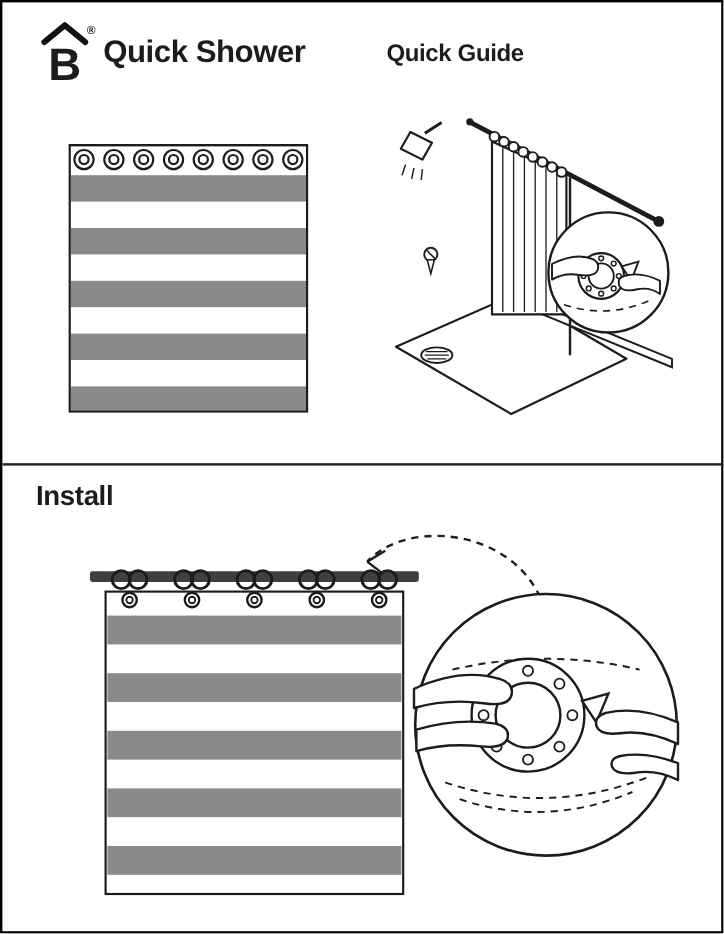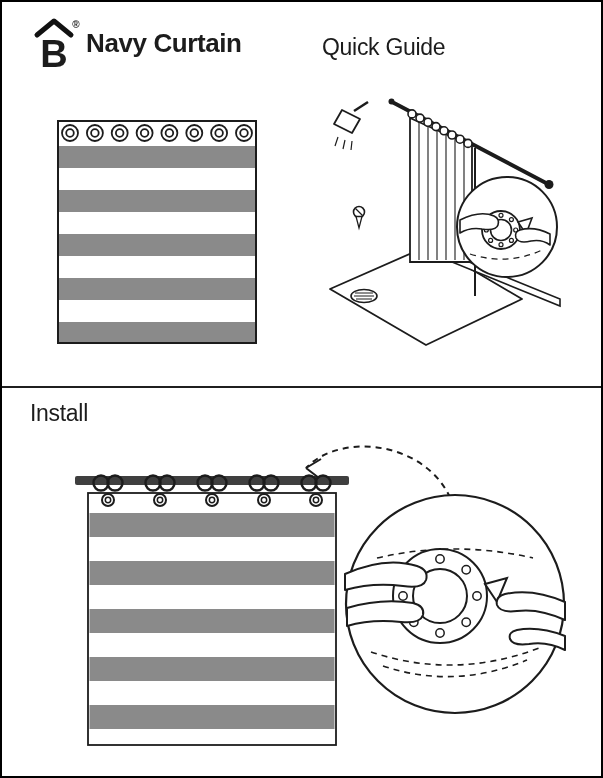--- a/index.html
+++ b/index.html
@@ -11,23 +11,23 @@
   }
   *{margin:0;padding:0;box-sizing:border-box}
   html,body{background:#fff}
   body{font-family:"Liberation Sans",sans-serif;color:var(--line-black)}
   .page{position:relative;width:603px;height:778px;background:var(--background);
         border:2px solid var(--border-black);overflow:hidden}
   .abs{position:absolute}
   .logo{left:26px;top:12px;width:54px;height:58px}
   .title{left:84px;top:27px;font-size:26px;font-weight:bold;line-height:1.12;letter-spacing:-0.4px}
   .title span{display:block}
-  .quick-guide{left:320px;top:32px;font-size:23px;font-weight:normal;letter-spacing:-0.3px}
+  .quick-guide{left:320px;top:32px;font-size:20px;font-weight:bold;letter-spacing:-0.3px}
   .divider{left:0;top:384px;width:599px;height:0;border-top:2px solid #1f1f1f}
-  .install-heading{left:28px;top:398px;font-size:23px;font-weight:normal;letter-spacing:-0.3px}
+  .install-heading{left:28px;top:398px;font-size:23px;font-weight:bold;letter-spacing:-0.3px}
   .curtain-swatch{left:55px;top:118px}
   .shower-svg{left:300px;top:82px}
   .install-svg{left:70px;top:465px}
   .closeup-svg{left:335px;top:482px}
   .arrow-svg{left:276px;top:426px}
   svg .ln{fill:none;stroke:var(--line-black)}
   svg .lnf{fill:#ffffff;stroke:var(--line-black)}
   svg .stripe{fill:var(--stripe-gray)}
   svg .rodf{fill:var(--rod-dark)}
   svg .blackf{fill:var(--line-black);stroke:none}
@@ -40,21 +40,21 @@
 
 <div class="page">
 
   <svg class="abs logo" viewBox="0 0 54 58">
     <path d="M9 21 L26 7 L43 21" fill="none" stroke="#111" stroke-width="5" stroke-linecap="round" stroke-linejoin="round"></path>
     <text x="26" y="53" font-size="38" text-anchor="middle">B</text>
     <text x="48" y="14" font-size="10" text-anchor="middle">®</text>
   </svg>
 
   <div class="abs title">
-    <span>Navy Curtain</span>
+    <span>Quick Shower</span>
   </div>
 
   <div class="abs quick-guide">Quick Guide</div>
 
   <svg class="abs curtain-swatch" width="200" height="224" viewBox="0 0 200 224">
     <rect x="1" y="1" width="198" height="222" fill="#fff"></rect>
     <g>
       <rect class="stripe" x="2" y="26" width="196" height="22"></rect>
       <rect class="stripe" x="2" y="70" width="196" height="22"></rect>
       <rect class="stripe" x="2" y="114" width="196" height="22"></rect>

